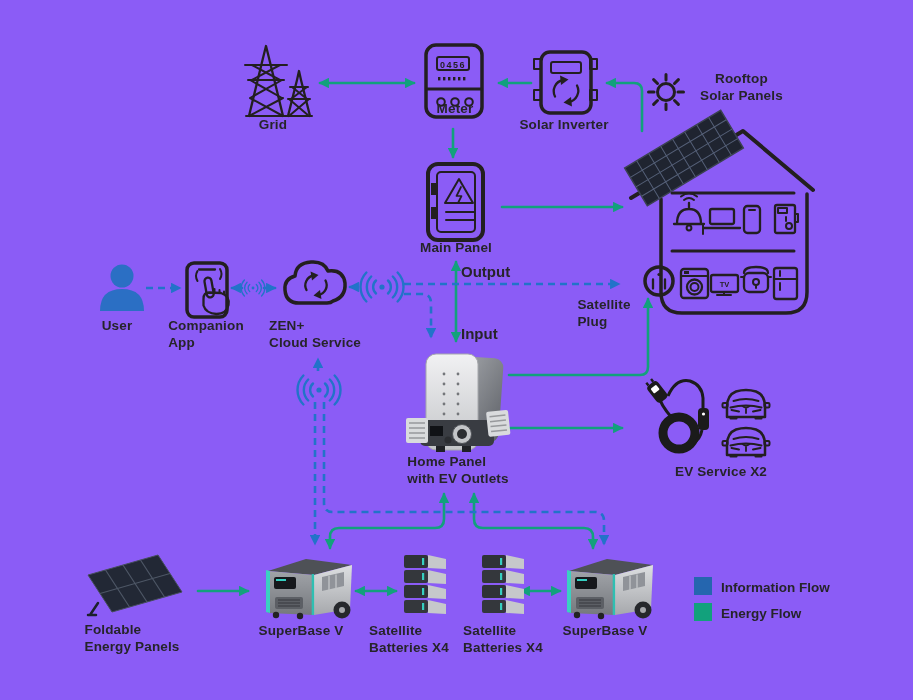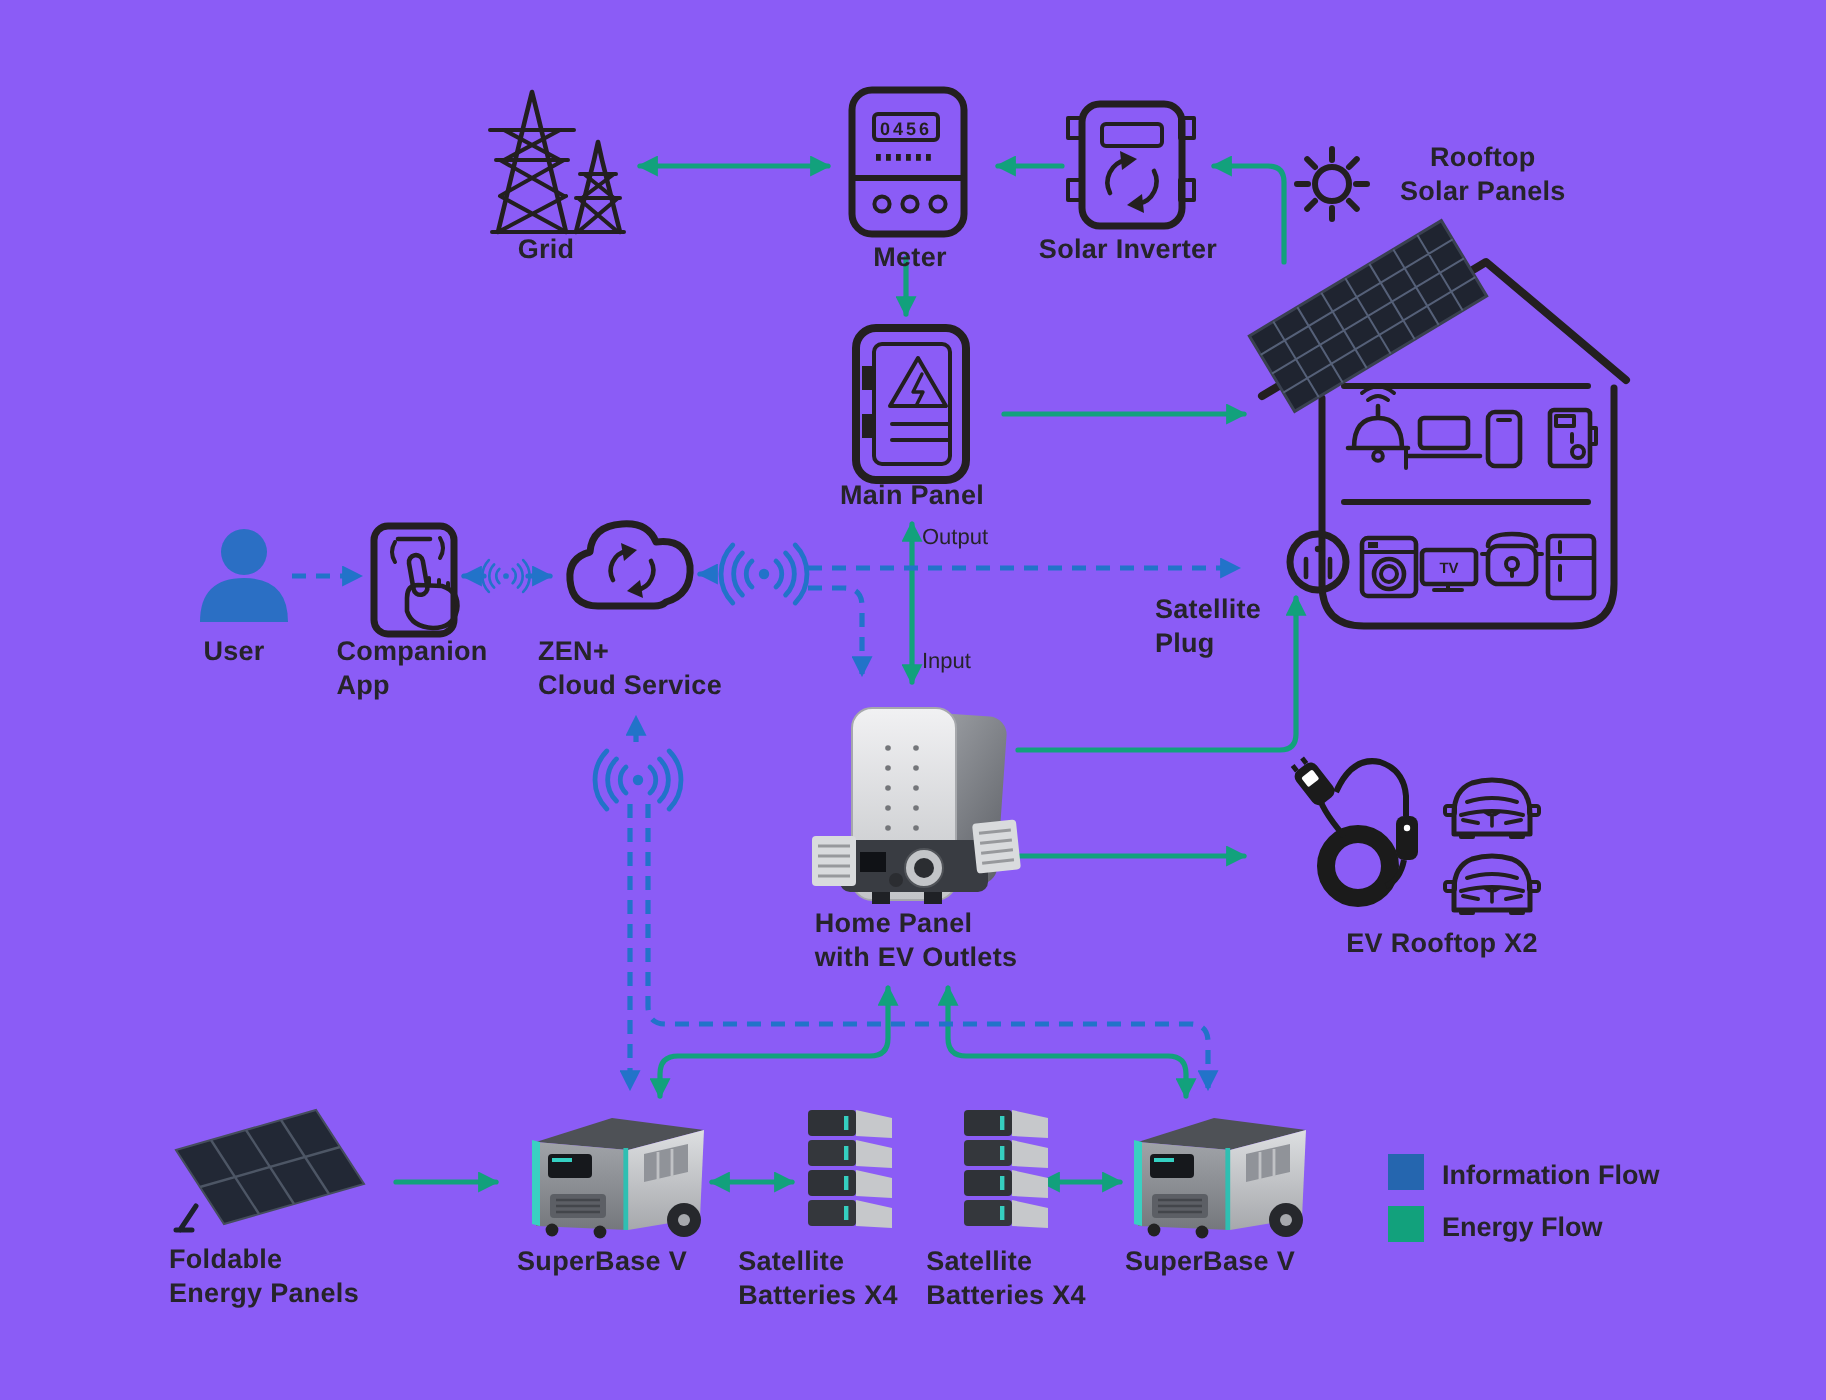--- a/index.html
+++ b/index.html
@@ -3,21 +3,21 @@
 <meta charset="utf-8">
 <style>
   html,body{margin:0;padding:0;background:#fff}
   .canvas{position:relative;width:913px;height:700px;background:#8b5cf6;
     font-family:"Liberation Sans",sans-serif;overflow:hidden}
   svg.layer{position:absolute;left:0;top:0}
   .lbl{position:absolute;font-weight:700;font-size:13.5px;line-height:17px;
     color:var(--label,#26242a);text-align:left;transform:translateX(-50%);
     white-space:pre-line;letter-spacing:.15px}
   .lbl.left{transform:none;text-align:center}
-  .flow{position:absolute;font-weight:400;font-size:11px;color:var(--label,#26242a)}
+  .flow{position:absolute;font-weight:700;font-size:15px;color:var(--label,#26242a)}
   .legend-row{position:absolute;display:flex;align-items:flex-end;gap:9px}
   .swatch{width:18px;height:18px;flex:0 0 auto}
   .legend-txt{font-weight:700;font-size:13.5px;color:var(--label,#26242a)}
   
   .e{stroke:var(--energy-flow);stroke-width:2.6;fill:none;stroke-linecap:round}
   .i{stroke:var(--information-flow);stroke-width:2.6;fill:none;stroke-linecap:round}
   .d{stroke-dasharray:7 5;stroke-linecap:butt}
   .fe{fill:var(--energy-flow)} .fi{fill:var(--information-flow)}
   .k{stroke:var(--ink);stroke-width:2.3;fill:none;stroke-linecap:round;stroke-linejoin:round}
   .k3{stroke-width:3}.k35{stroke-width:3.5}.k4{stroke-width:4}.k2{stroke-width:2}
@@ -338,37 +338,37 @@
     <path d="M98,603 L90,615 M88,615 H96" stroke="#1c212c" stroke-width="2.5" fill="none" stroke-linecap="round"></path>
   </g>
 
   <use href="#sbv" transform="translate(262,555)"></use>
   <use href="#batt" transform="translate(402,552)"></use>
   <use href="#batt" transform="translate(480,552)"></use>
   <use href="#sbv" transform="translate(563,555)"></use>
 </svg>
 
 <div class="lbl" style="left:273px;top:116px">Grid</div>
-<div class="lbl" style="left:455px;top:120px">Meter</div>
+<div class="lbl" style="left:455px;top:100px">Meter</div>
 <div class="lbl" style="left:564px;top:116px">Solar Inverter</div>
 <div class="lbl left" style="left:700px;top:70px">Rooftop
 Solar Panels</div>
 <div class="lbl" style="left:456px;top:239px">Main Panel</div>
 <div class="flow" style="left:461px;top:263px">Output</div>
 <div class="flow" style="left:461px;top:325px">Input</div>
 <div class="lbl" style="left:604px;top:296px">Satellite
 Plug</div>
 <div class="lbl" style="left:117px;top:317px">User</div>
 <div class="lbl" style="left:206px;top:317px">Companion
 App</div>
 <div class="lbl" style="left:315px;top:317px">ZEN+
 Cloud Service</div>
 <div class="lbl" style="left:458px;top:453px">Home Panel
 with EV Outlets</div>
-<div class="lbl" style="left:721px;top:463px">EV Rooftop X2</div>
+<div class="lbl" style="left:721px;top:463px">EV Service X2</div>
 <div class="lbl" style="left:132px;top:621px">Foldable
 Energy Panels</div>
 <div class="lbl" style="left:301px;top:622px">SuperBase V</div>
 <div class="lbl" style="left:409px;top:622px">Satellite
 Batteries X4</div>
 <div class="lbl" style="left:503px;top:622px">Satellite
 Batteries X4</div>
 <div class="lbl" style="left:605px;top:622px">SuperBase V</div>
 
 <div class="legend-row" style="left:694px;top:577px">

